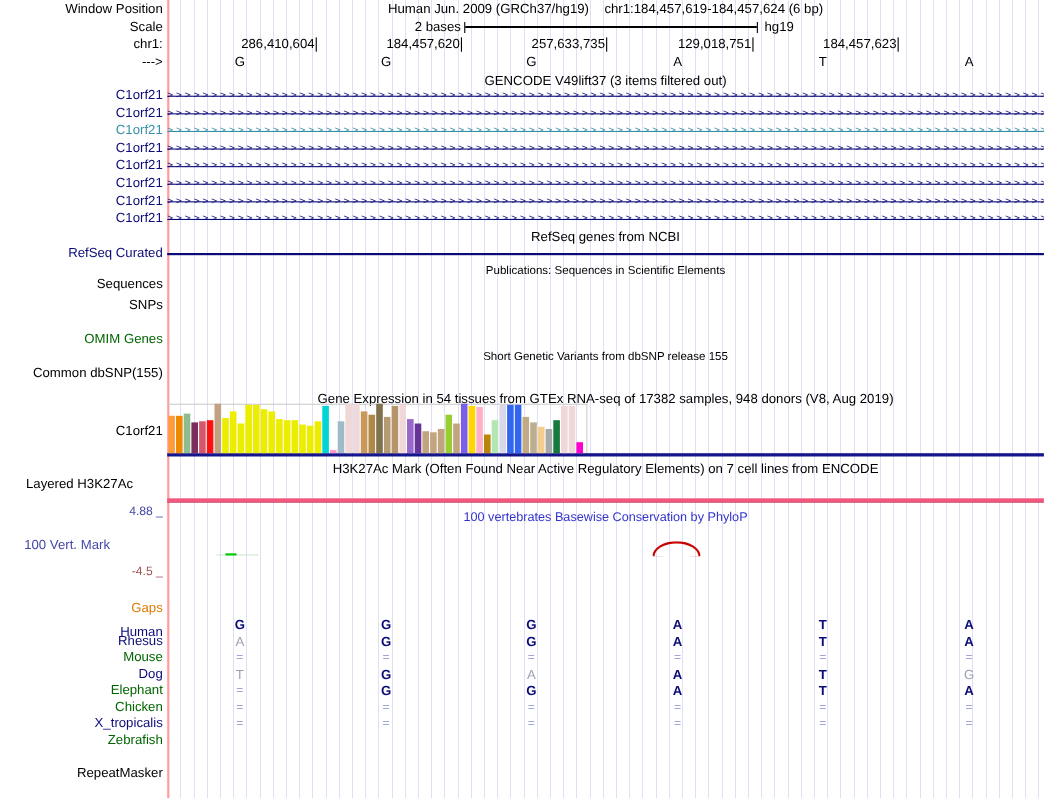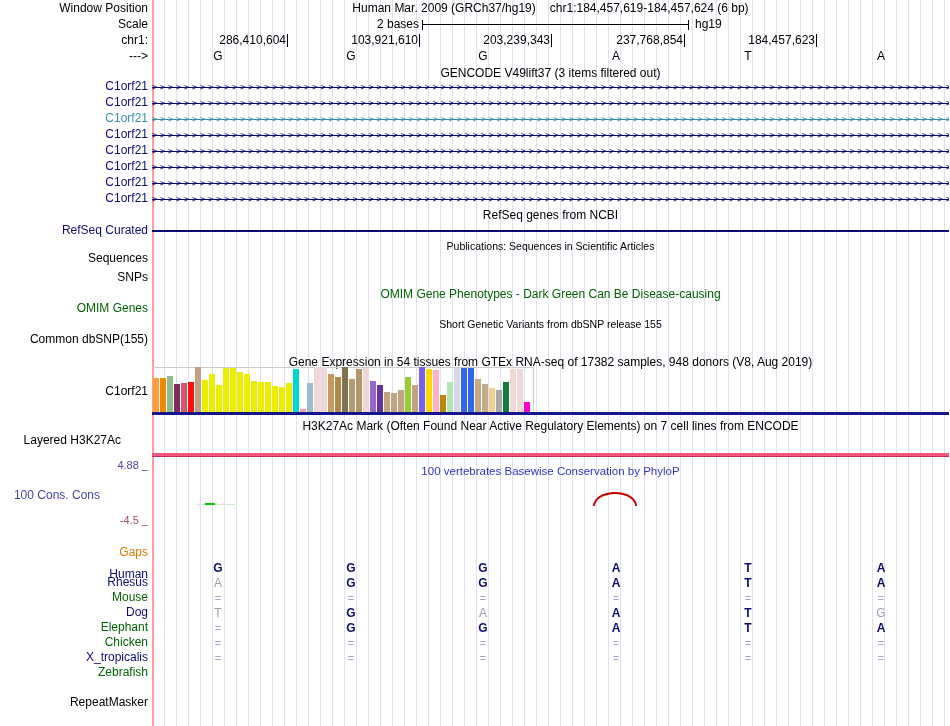--- a/index.html
+++ b/index.html
@@ -44,70 +44,69 @@
   .hdr-gap{display:inline-block;width:14px}
 </style>
 </head>
 <body>
 
 <div id="app">
   <div class="grid"></div>
   <div class="redline"></div>
 
   <div class="lbl" style="top:2px">Window Position</div>
-  <div class="title" style="top:2px"><span>Human Mar. 2009 (GRCh37/hg19)</span><span class="hdr-gap"></span><span>chr1:184,457,619-184,457,624 (6 bp)</span></div>
+  <div class="title" style="top:2px"><span>Human Jun. 2009 (GRCh37/hg19)</span><span class="hdr-gap"></span><span>chr1:184,457,619-184,457,624 (6 bp)</span></div>
 
   <div class="lbl" style="top:18px">Scale</div>
   <div class="scale-text">2 bases</div>
   <div class="sbar"></div>
   <div class="genome-text">hg19</div>
 
   <div class="lbl" style="top:34px">chr1:</div>
   <div class="lbl" style="top:50px">---&gt;</div>
 
   <div class="title" style="top:67px">GENCODE V49lift37 (3 items filtered out)</div>
 
   <div class="title" style="top:209px">RefSeq genes from NCBI</div>
   <div class="lbl navy" style="top:224px">RefSeq Curated</div>
   <div class="refseq-line"></div>
 
-  <div class="title small" style="top:240px">Publications: Sequences in Scientific Articles</div>
-
-  <div class="title green" style="top:288px">OMIM Gene Phenotypes - Dark Green Can Be Disease-causing</div>
+  <div class="title small" style="top:240px">Publications: Sequences in Scientific Elements</div>
+
   <div class="lbl green" style="top:302px">OMIM Genes</div>
 
   <div class="title small" style="top:318px">Short Genetic Variants from dbSNP release 155</div>
   <div class="lbl" style="top:333px">Common dbSNP(155)</div>
 
   <div class="title" style="top:356px">Gene Expression in 54 tissues from GTEx RNA-seq of 17382 samples, 948 donors (V8, Aug 2019)</div>
   <div class="lbl" style="top:385px">C1orf21</div>
   <div class="gtex-box"></div>
   <div class="gtex-baseline"></div>
 
   <div class="title" style="top:420px">H3K27Ac Mark (Often Found Near Active Regulatory Elements) on 7 cell lines from ENCODE</div>
   <div class="lbl" style="top:434px;right:829px">Layered H3K27Ac</div>
   <div class="h3k-line"></div>
 
   <div class="lbl maxlbl" style="top:459px">4.88 _</div>
   <div class="title blue" style="top:465px;font-size:11.5px">100 vertebrates Basewise Conservation by PhyloP</div>
-  <div class="lbl vertcons" style="top:489px;right:850px">100 Cons. Cons</div>
+  <div class="lbl vertcons" style="top:489px;right:850px">100 Vert. Mark</div>
   <div class="lbl minlbl" style="top:514px">-4.5 _</div>
   <div class="phylop-faint"></div>
   <div class="phylop-dash"></div>
   <div class="phylop-arc"></div>
 
 
   <div class="lbl" style="top:696px">RepeatMasker</div>
 <div class="rnum" style="right: 664px; top: 34px;">286,410,604</div>
     <div class="tick" style="left: 287px; top: 34px;"></div>
-    <div class="rnum" style="right: 532px; top: 34px;">103,921,610</div>
+    <div class="rnum" style="right: 532px; top: 34px;">184,457,620</div>
     <div class="tick" style="left: 419px; top: 34px;"></div>
-    <div class="rnum" style="right: 400px; top: 34px;">203,239,343</div>
+    <div class="rnum" style="right: 400px; top: 34px;">257,633,735</div>
     <div class="tick" style="left: 551px; top: 34px;"></div>
-    <div class="rnum" style="right: 267px; top: 34px;">237,768,854</div>
+    <div class="rnum" style="right: 267px; top: 34px;">129,018,751</div>
     <div class="tick" style="left: 684px; top: 34px;"></div>
     <div class="rnum" style="right: 135px; top: 34px;">184,457,623</div>
     <div class="tick" style="left: 816px; top: 34px;"></div>
     <div class="base" style="left: 208px; top: 50px;">G</div>
     <div class="base" style="left: 341px; top: 50px;">G</div>
     <div class="base" style="left: 473px; top: 50px;">G</div>
     <div class="base" style="left: 606px; top: 50px;">A</div>
     <div class="base" style="left: 738px; top: 50px;">T</div>
     <div class="base" style="left: 871px; top: 50px;">A</div>
     <div class="lbl navy" style="top: 80px;">C1orf21</div>

